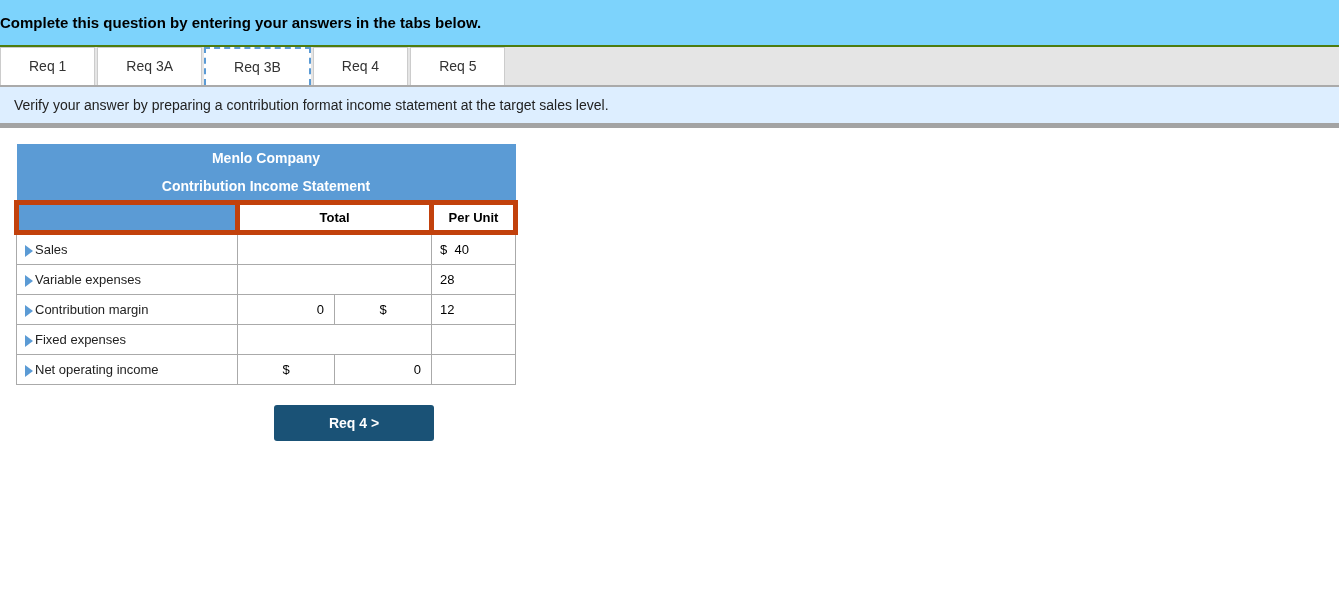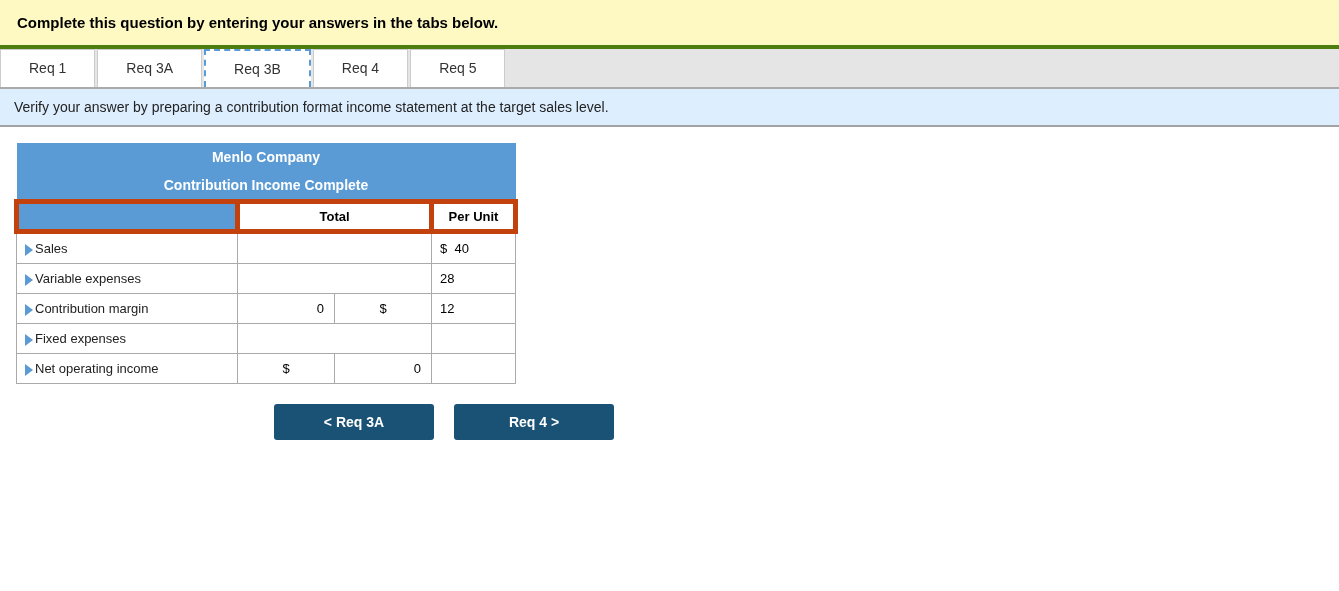--- a/index.html
+++ b/index.html
@@ -5,25 +5,25 @@
     * { box-sizing: border-box; margin: 0; padding: 0; }
     body {
       font-family: Arial, sans-serif;
       font-size: 14px;
       background: #fff;
       width: 1339px;
       min-height: 591px;
     }
 
     .instruction-bar {
-      background: #fef9c3;
-      padding: 14px 17px;
+      background: #7dd3fc;
+      padding: 14px 0;
       font-weight: bold;
       font-size: 15px;
-      border-bottom: 4px solid #4d7c0f;
+      border-bottom: 2px solid #4d7c0f;
     }
 
     .tabs-row {
       display: flex;
       border-bottom: 2px solid #aaa;
       background: #e5e5e5;
       padding-top: 0;
     }
 
     .tab {
@@ -43,21 +43,21 @@
       border-bottom: none;
       background: #fff;
       font-weight: normal;
     }
 
     .verify-bar {
       background: #ddeeff;
       padding: 10px 14px;
       font-size: 14px;
       color: #222;
-      border-bottom: 2px solid #a3a3a3;
+      border-bottom: 5px solid #a3a3a3;
     }
 
     .main-content {
       padding: 16px 14px;
     }
 
     .statement-table {
       border-collapse: collapse;
       width: 504px;
       margin-bottom: 20px;
@@ -202,21 +202,21 @@
 
 <div class="main-content">
   <table class="statement-table">
 
     <tbody>
         <tr class="header-row">
       <td colspan="4">Menlo Company</td>
     </tr>
 
     <tr class="header-row">
-      <td colspan="4">Contribution Income Complete</td>
+      <td colspan="4">Contribution Income Statement</td>
     </tr>
 
     <tr class="col-labels-row">
       <td></td>
       <td colspan="2">Total</td>
       <td>Per Unit</td>
     </tr>
 
     <tr class="data-row">
       <td class="label-cell">
@@ -302,16 +302,15 @@
         <div class="cell-input-wrap">
           <input class="input-field" type="text" value="0" style="">
         </div>
       </td>
       <td class="value-cell"></td>
     </tr>
   </tbody>
     </table>
 
   <div class="buttons-row">
-    <button class="nav-btn">&lt; Req 3A</button>
     <button class="nav-btn">Req 4 &gt;</button>
   </div>
 </div>
 
 </body></html>

